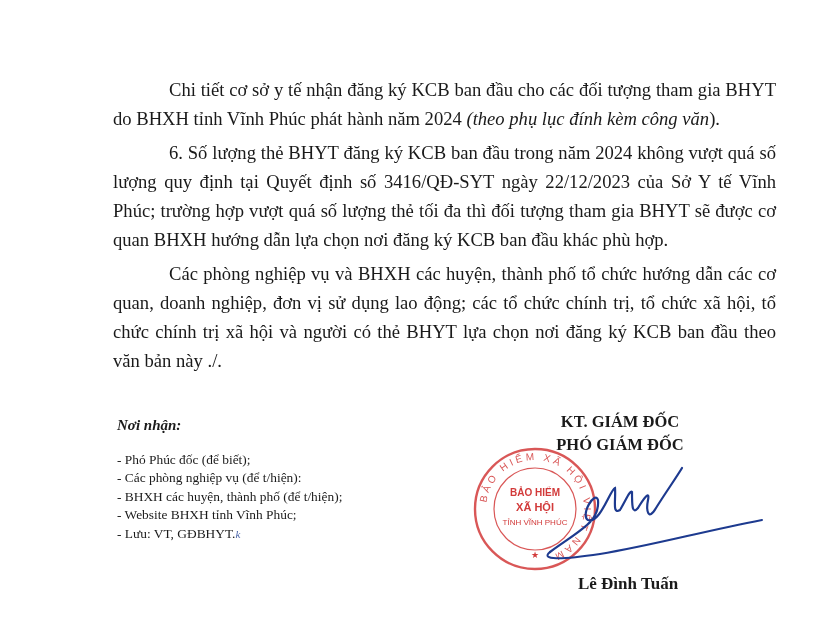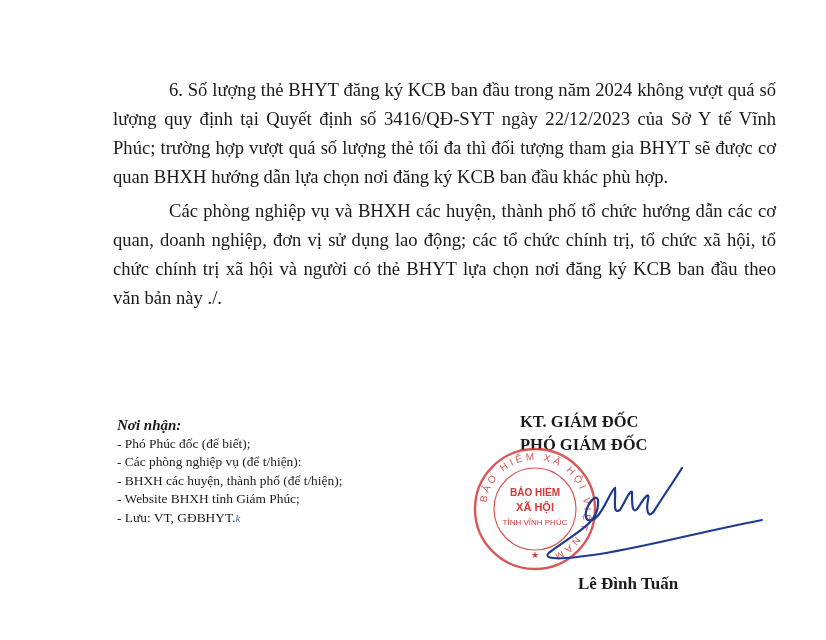--- a/index.html
+++ b/index.html
@@ -9,48 +9,49 @@
   }
   .body-text {
     position: absolute; left: 113px; width: 663px; top: 75px;
     font-size: 18.6px; line-height: 29px; text-align: justify;
   }
   .para { margin: 0 0 5px 0; text-indent: 56px; text-align: justify; }
   .para .it { font-style: italic; }
   .recipients {
     position: absolute; left: 117px; top: 416px; font-size: 13.4px; line-height: 18.6px;
   }
-  .recipients .heading { font-weight: bold; font-style: italic; font-size: 15px; margin-bottom: 0; }
+  .recipients .heading { font-weight: bold; font-style: italic; font-size: 15px; margin-bottom: 16px; }
   .recipients .item { white-space: nowrap; }
   .sig-block {
-    position: absolute; left: 520px; top: 410px; width: 200px; 
+    position: absolute; left: 520px; top: 410px; width: 200px; text-align: center;
     font-weight: bold; font-size: 16.5px; line-height: 23px;
   }
   .signer {
     position: absolute; left: 548px; top: 574px; width: 160px; text-align: center;
     font-weight: bold; font-size: 17px;
   }
   .stamp { position: absolute; left: 472px; top: 446px; }
   .signature { position: absolute; left: 540px; top: 460px; }
   .mark { color: #4a64a8; font-style: italic; font-size: 11px; }
 </style>
 </head>
 <body>
 
 <div class="body-text">
+  <p class="para"><span>Chi tiết cơ sở y tế nhận đăng ký KCB ban đầu cho các đối tượng tham gia BHYT do BHXH tỉnh Vĩnh Phúc phát hành năm 2024 </span><span class="it">(theo phụ lục đính kèm công văn</span><span>).</span></p>
   <p class="para">6. Số lượng thẻ BHYT đăng ký KCB ban đầu trong năm 2024 không vượt quá số lượng quy định tại Quyết định số 3416/QĐ-SYT ngày 22/12/2023 của Sở Y tế Vĩnh Phúc; trường hợp vượt quá số lượng thẻ tối đa thì đối tượng tham gia BHYT sẽ được cơ quan BHXH hướng dẫn lựa chọn nơi đăng ký KCB ban đầu khác phù hợp.</p>
   <p class="para">Các phòng nghiệp vụ và BHXH các huyện, thành phố tổ chức hướng dẫn các cơ quan, doanh nghiệp, đơn vị sử dụng lao động; các tổ chức chính trị, tổ chức xã hội, tổ chức chính trị xã hội và người có thẻ BHYT lựa chọn nơi đăng ký KCB ban đầu theo văn bản này ./.</p>
 </div>
 
 <div class="recipients">
   <div class="heading">Nơi nhận:</div>
   <div class="item">- Phó Phúc đốc (để biết);</div>
   <div class="item">- Các phòng nghiệp vụ (để t/hiện):</div>
   <div class="item">- BHXH các huyện, thành phố (để t/hiện);</div>
-  <div class="item">- Website BHXH tỉnh Giám Phúc;</div>
+  <div class="item">- Website BHXH tỉnh Vĩnh Phúc;</div>
   <div class="item"><span>- Lưu: VT, GĐBHYT.</span><span class="mark">k</span></div>
 </div>
 
 <div class="sig-block">
   <div>KT. GIÁM ĐỐC</div>
   <div>PHÓ GIÁM ĐỐC</div>
 </div>
 
 <svg class="stamp" width="126" height="126" viewBox="0 0 126 126">
   <defs>

